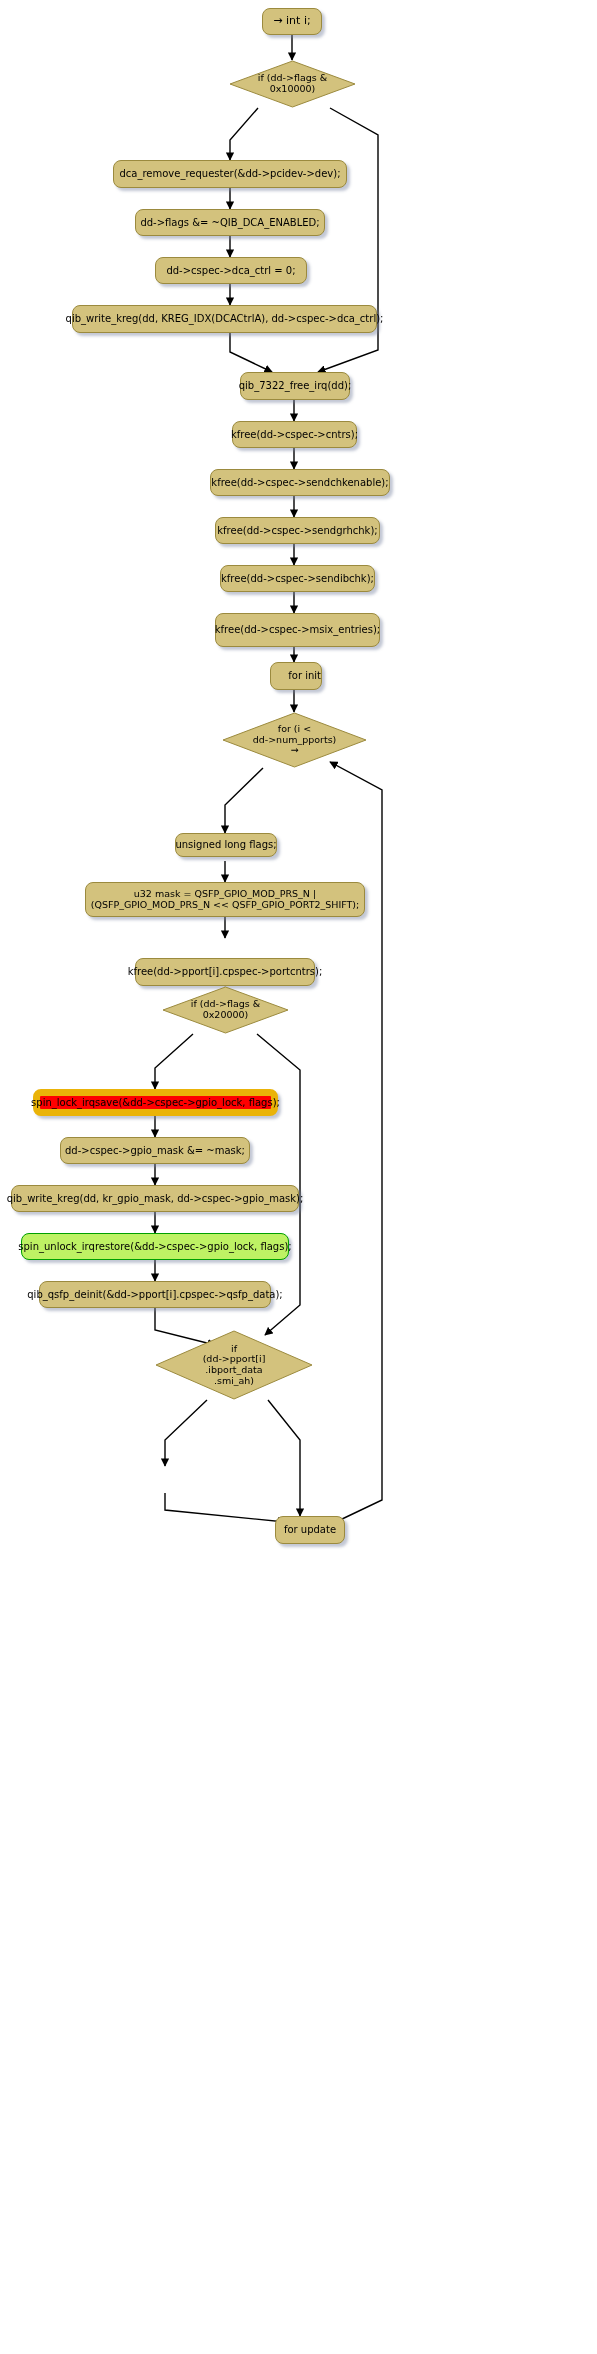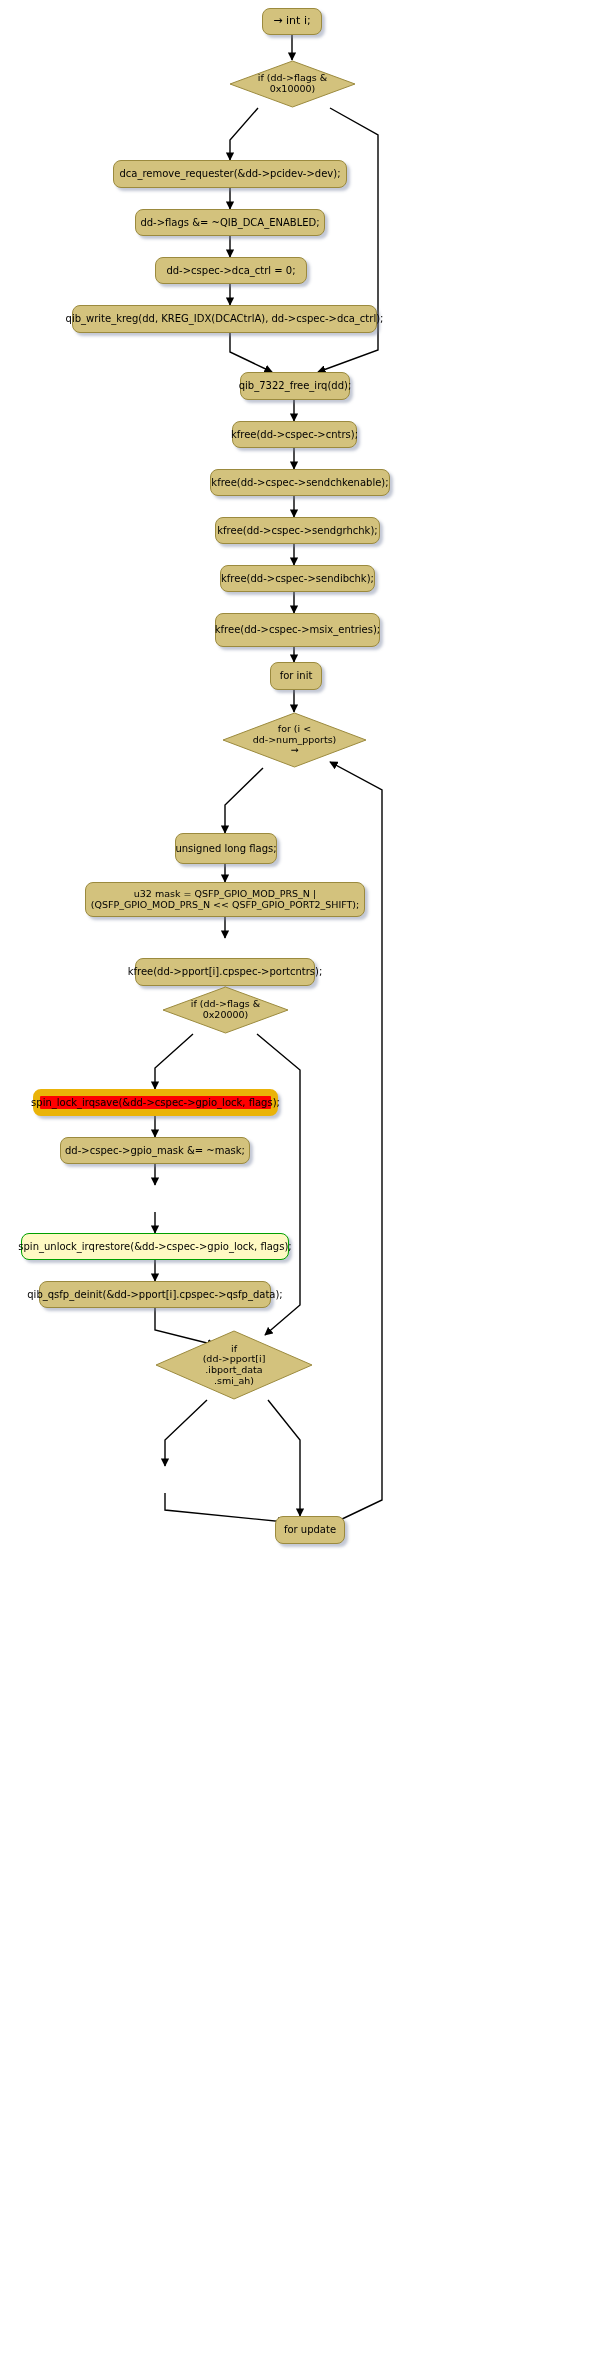--- a/index.html
+++ b/index.html
@@ -39,21 +39,21 @@
     background: #D3C27D;
     border: 1px solid #9B8A3E;
     border-radius: 8px;
     box-shadow: 3px 3px 3px rgba(120,130,160,0.45);
   }
   .node.proc.red {
     background: #FF0000;
     border: 7px solid #eab308;
   }
   .node.proc.green {
-    background: #fef9c3;
+    background: #bef264;
     border: 1px solid #00A000;
   }
   .node.diamond {
     background: transparent;
     border: none;
     box-shadow: none;
   }
   .diamond-shape {
     position: absolute;
     left: 0;
@@ -184,34 +184,34 @@
   </div>
 
   <div class="node proc" style="left:220px; top:565px; width:155px; height:27px; font-size:10px;align-items:center;">
     <span>kfree(dd-&gt;cspec-&gt;sendibchk);</span>
   </div>
 
   <div class="node proc" style="left:215px; top:613px; width:165px; height:34px; font-size:10px;">
     <span>kfree(dd-&gt;cspec-&gt;msix_entries);</span>
   </div>
 
-  <div class="node proc" style="left:270px; top:662px; width:52px; height:28px; font-size:10px;">
+  <div class="node proc" style="left:270px; top:662px; width:52px; height:28px; font-size:10px;justify-content:flex-end;">
     <span>for init</span>
   </div>
 
   <div class="node diamond" style="left:222px; top:712px; width:145px; height:56px; font-size:9.5px;">
     <svg class="diamond-shape" viewBox="0 0 145 56" preserveAspectRatio="none">
       <polygon points="72.5,1 144,28 72.5,55 1,28" fill="#D3C27D" stroke="#9B8A3E" stroke-width="1"></polygon>
     </svg>
     <span class="diamond-label">for (i &lt;
 dd-&gt;num_pports)
 →</span>
   </div>
 
-  <div class="node proc" style="left:175px; top:833px; width:102px; height:31px; font-size:10px;">
+  <div class="node proc" style="left:175px; top:833px; width:102px; height:24px; font-size:10px;">
     <span>unsigned long flags;</span>
   </div>
 
   <div class="node proc" style="left:85px; top:882px; width:280px; height:35px; font-size:9.5px;">
     <span>u32 mask = QSFP_GPIO_MOD_PRS_N |
 (QSFP_GPIO_MOD_PRS_N &lt;&lt; QSFP_GPIO_PORT2_SHIFT);</span>
   </div>
 
   <div class="node proc" style="left:135px; top:938px; width:180px; height:28px; font-size:10px;margin-top:20px;">
     <span>kfree(dd-&gt;pport[i].cpspec-&gt;portcntrs);</span>
@@ -226,20 +226,23 @@
   </div>
 
   <div class="node proc red" style="left:33px; top:1089px; width:245px; height:27px; font-size:10px;">
     <span>spin_lock_irqsave(&amp;dd-&gt;cspec-&gt;gpio_lock, flags);</span>
   </div>
 
   <div class="node proc" style="left:60px; top:1137px; width:190px; height:27px; font-size:10px;">
     <span>dd-&gt;cspec-&gt;gpio_mask &amp;= ~mask;</span>
   </div>
 
+  <div class="node proc" style="left:11px; top:1185px; width:288px; height:27px; font-size:10px;">
+    <span>qib_write_kreg(dd, kr_gpio_mask, dd-&gt;cspec-&gt;gpio_mask);</span>
+  </div>
 
   <div class="node proc green" style="left:21px; top:1233px; width:268px; height:27px; font-size:10px;">
     <span>spin_unlock_irqrestore(&amp;dd-&gt;cspec-&gt;gpio_lock, flags);</span>
   </div>
 
   <div class="node proc" style="left:39px; top:1281px; width:232px; height:27px; font-size:10px;">
     <span>qib_qsfp_deinit(&amp;dd-&gt;pport[i].cpspec-&gt;qsfp_data);</span>
   </div>
 
   <div class="node diamond" style="left:155px; top:1330px; width:158px; height:70px; font-size:9.5px;align-items:center;">

